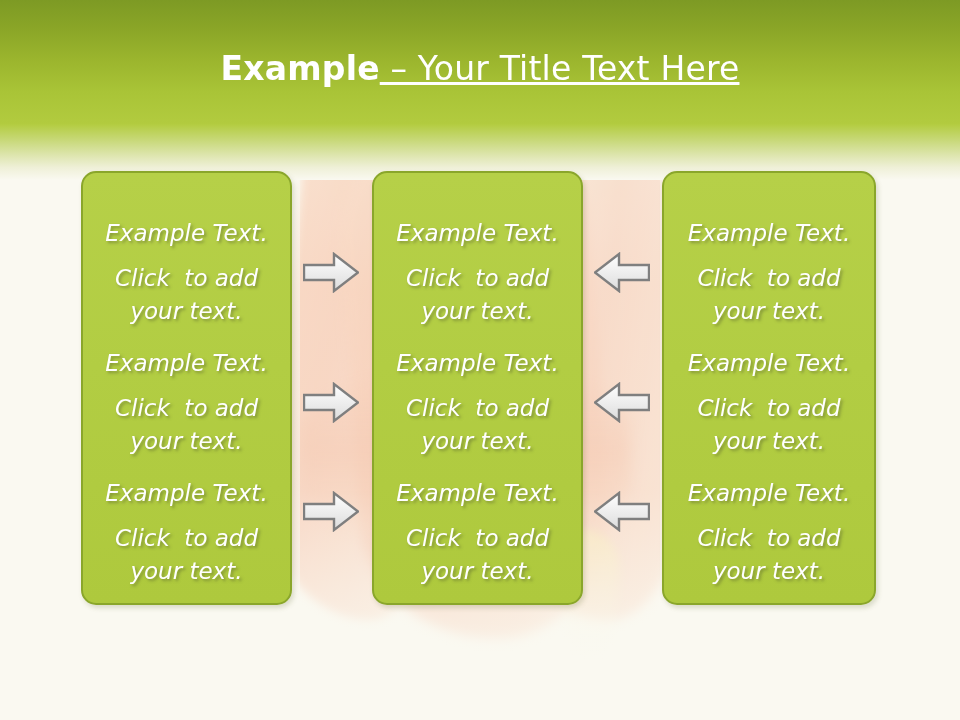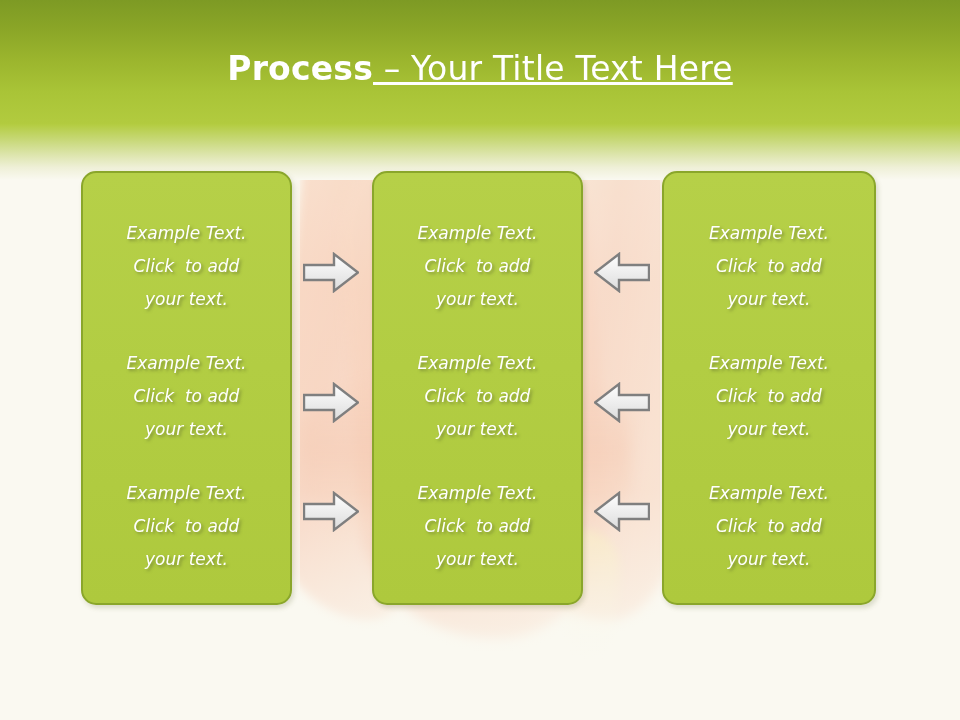--- a/index.html
+++ b/index.html
@@ -152,28 +152,28 @@
     justify-content: flex-start;
   }
   .cell-0 { top: 44px; }
   .cell-1 { top: 174px; }
   .cell-2 { top: 304px; }
 
   .cell p {
     margin: 0;
     color: #ffffff;
     font-style: italic;
-    font-size: 17px;
+    font-size: 23px;
     line-height: 33px;
     text-align: center;
     text-shadow: 2px 2px 3px rgba(90,100,45,.55);
     white-space: pre;
   }
   .cell p.l1 { padding-right: 0px; }
-  .cell p.l2 { padding-right: 0px; }
+  .cell p.l2 { padding-right: 0px; margin-top: 12px; }
   .cell p.l3 { padding-right: 0px; }
 
   
   .arrow {
     position: absolute;
     width: 56px;
     height: 41px;
   }
   .arrow svg { display: block; width: 56px; height: 41px; }
 
@@ -197,21 +197,21 @@
     <div class="carrot-c"></div>
     <div class="carrot-d"></div>
     <div class="stem-bottom"></div>
     <div class="bg-wash"></div>
     <div class="bg-side-l"></div>
     <div class="bg-side-r"></div>
   </div>
 
   <div class="header-band"></div>
   <div class="header-fade"></div>
-  <div class="slide-title"><span class="t-bold">Process</span><span class="t-light"> – Your Title Text Here</span></div>
+  <div class="slide-title"><span class="t-bold">Example</span><span class="t-light"> – Your Title Text Here</span></div>
 
   <div class="col" id="col-1">
     <div class="cell cell-0">
       <p class="l1">Example Text.</p>
       <p class="l2">Click  to add</p>
       <p class="l3">your text.</p>
     </div>
     <div class="cell cell-1">
       <p class="l1">Example Text.</p>
       <p class="l2">Click  to add</p>

